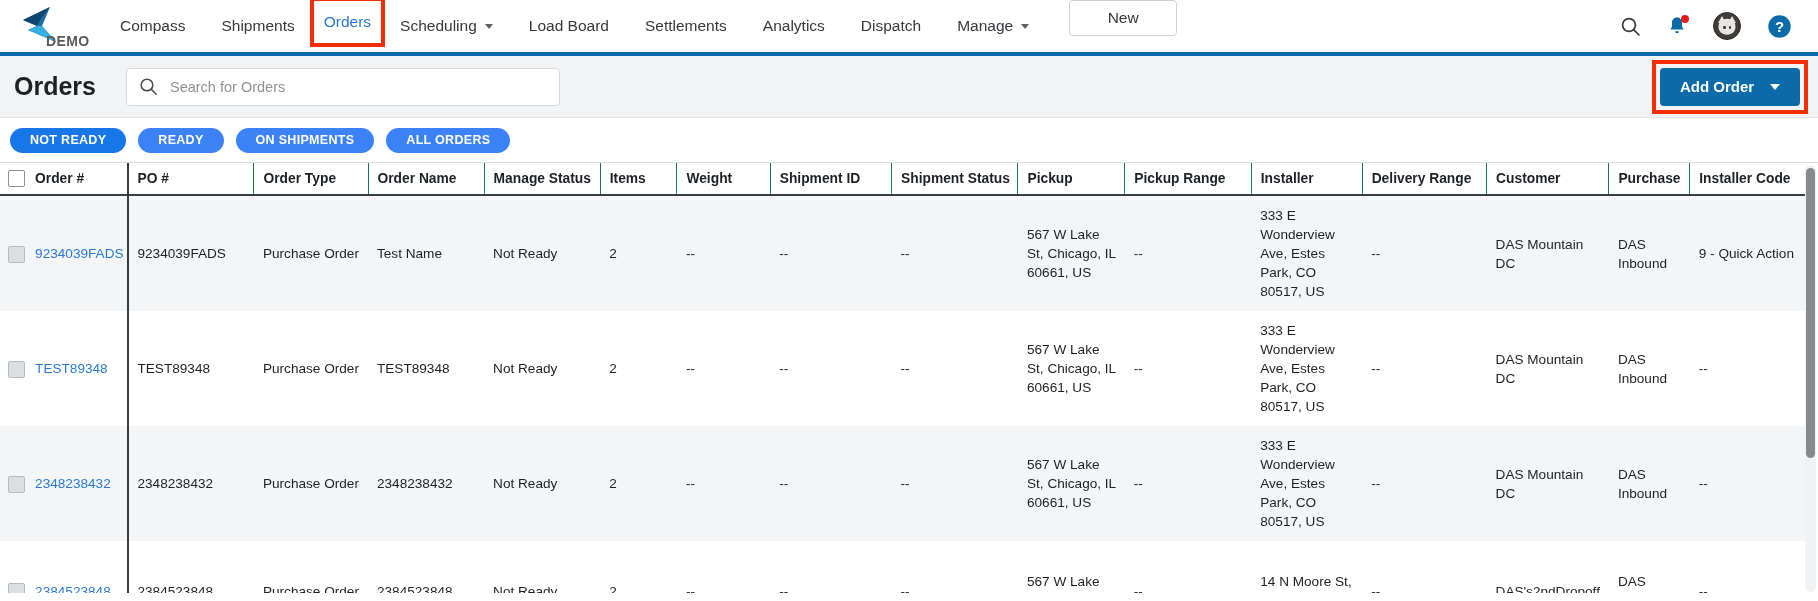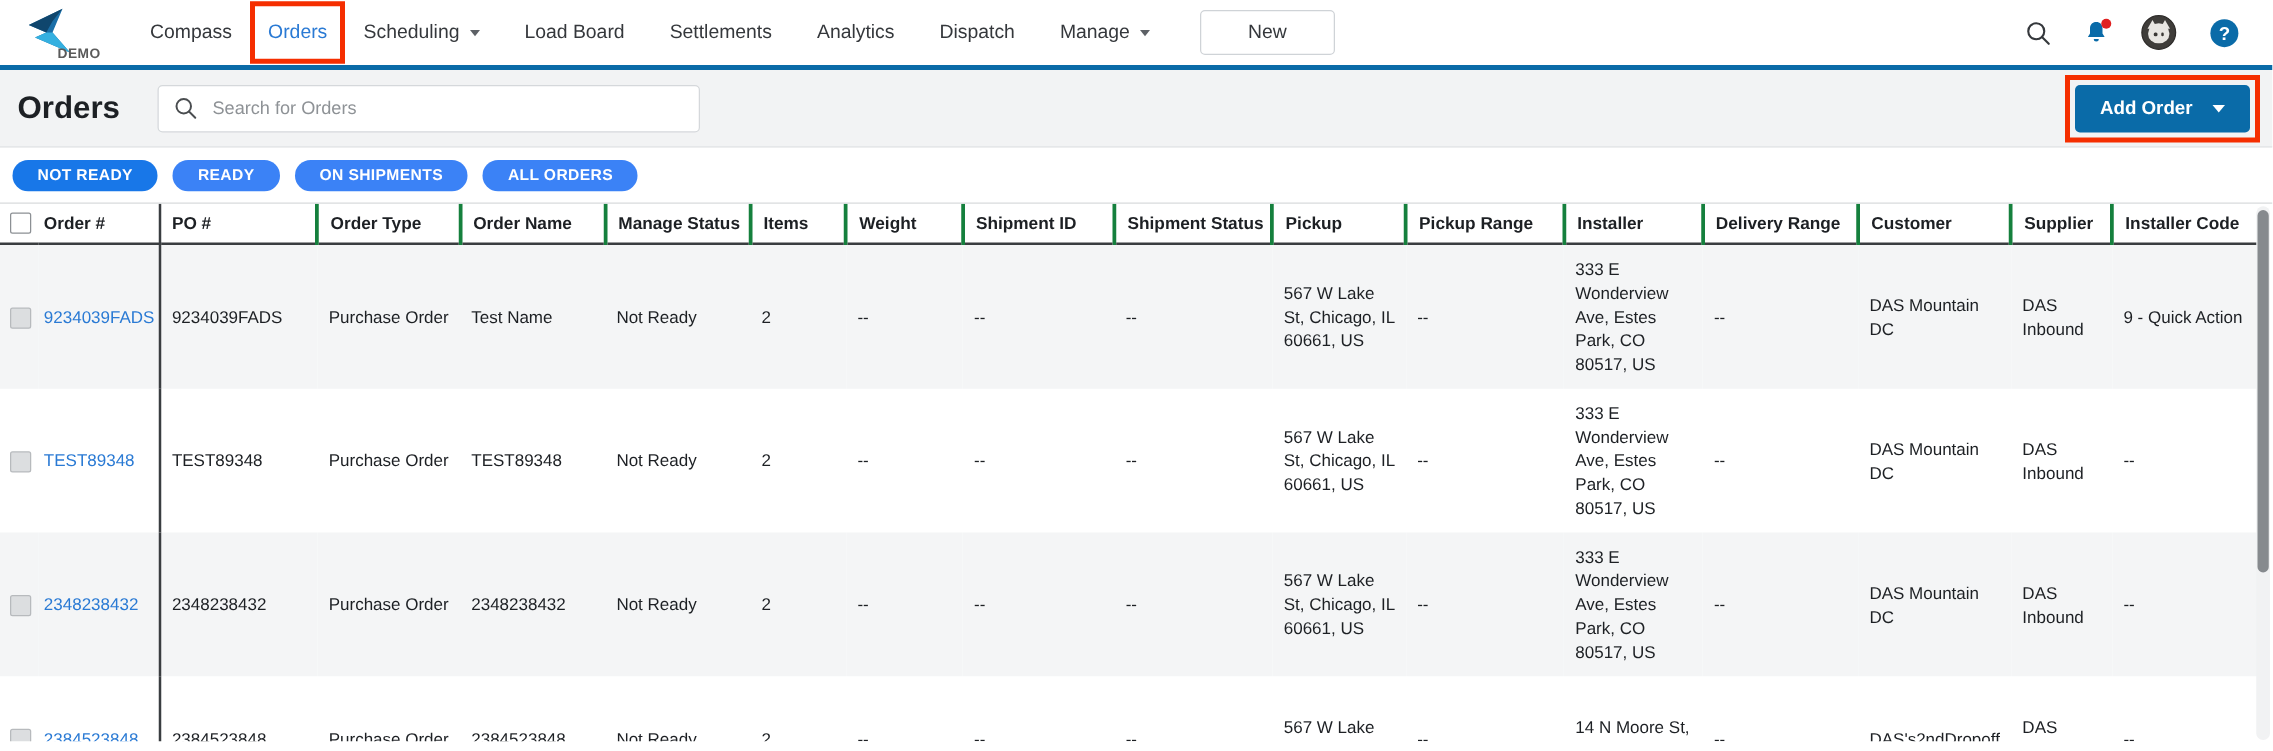--- a/index.html
+++ b/index.html
@@ -22,27 +22,27 @@
   .logo-wrap {
     width: 78px; height: 48px;
     position: relative;
     flex: 0 0 auto;
     margin-right: 14px;
   }
   .logo-svg { position: absolute; left: 6px; top: 2px; }
   .logo-demo {
     position: absolute;
     left: 36px; bottom: 1px;
-    font-size: 11px;
+    font-size: 14px;
     font-weight: bold;
     color: #5a5a5a;
     letter-spacing: 0.4px;
   }
 
-  .navitems { display: flex; align-items: center; height: 100%; }
+  .navitems { display: flex; height: 100%; }
   .navitem {
     display: flex; align-items: center; gap: 7px;
     padding: 0 18px;
     height: 100%;
     font-size: 15.5px;
     color: #35383c;
     cursor: pointer;
     white-space: nowrap;
     position: relative;
   }
@@ -218,21 +218,21 @@
     color: #1d2024;
   }
   table.orders thead th {
     height: 32px;
     background: #ffffff;
     font-size: 13.8px;
     font-weight: bold;
     color: #1d2024;
     text-align: left;
     padding: 0 9px;
-    border-right: 3px solid #15803d;
+    border-right: 1px solid #15803d;
     border-bottom: 2px solid #3a3d40;
     vertical-align: middle;
     white-space: nowrap;
   }
   table.orders thead th.th-check { border-right: none; padding-left: 8px; }
   table.orders thead th.th-order { border-right: 2px solid #3a3d40; padding-left: 4px; }
   table.orders thead th:last-child { border-right: none; }
 
   table.orders tbody td {
     padding: 10px 9px;
@@ -289,20 +289,23 @@
       <path d="M34 3 L7 16 L21 22 L12 26 L40 38 L26 22 Z" fill="#1b6fa8"></path>
       <path d="M21 22 L12 26 L40 38 L26 22 Z" fill="#35b0e0"></path>
       <path d="M34 3 L7 16 L21 22 L26 13 Z" fill="#0d3f63" opacity="0.85"></path>
     </svg>
     <span class="logo-demo">DEMO</span>
   </div>
 
   <div class="navitems">
     <div class="navitem">
       <span>Compass</span>
+    </div>
+    <div class="navitem">
+      <span>Shipments</span>
     </div>
     <div class="navitem active boxed">
       <span>Orders</span>
     </div>
     <div class="navitem">
       <span>Scheduling</span>
       <span class="caret"></span>
     </div>
     <div class="navitem">
       <span>Load Board</span>
@@ -415,21 +418,21 @@
         <th>Manage Status</th>
         <th>Items</th>
         <th>Weight</th>
         <th>Shipment ID</th>
         <th>Shipment Status</th>
         <th>Pickup</th>
         <th>Pickup Range</th>
         <th>Installer</th>
         <th>Delivery Range</th>
         <th>Customer</th>
-        <th>Supplier</th>
+        <th>Purchase</th>
         <th>Installer Code</th>
       </tr>
     </thead>
     <tbody>
 
       <tr class="alt">
         <td class="td-check">
           <span class="cb"></span>
         </td>
         <td class="td-order">9234039FADS</td>

